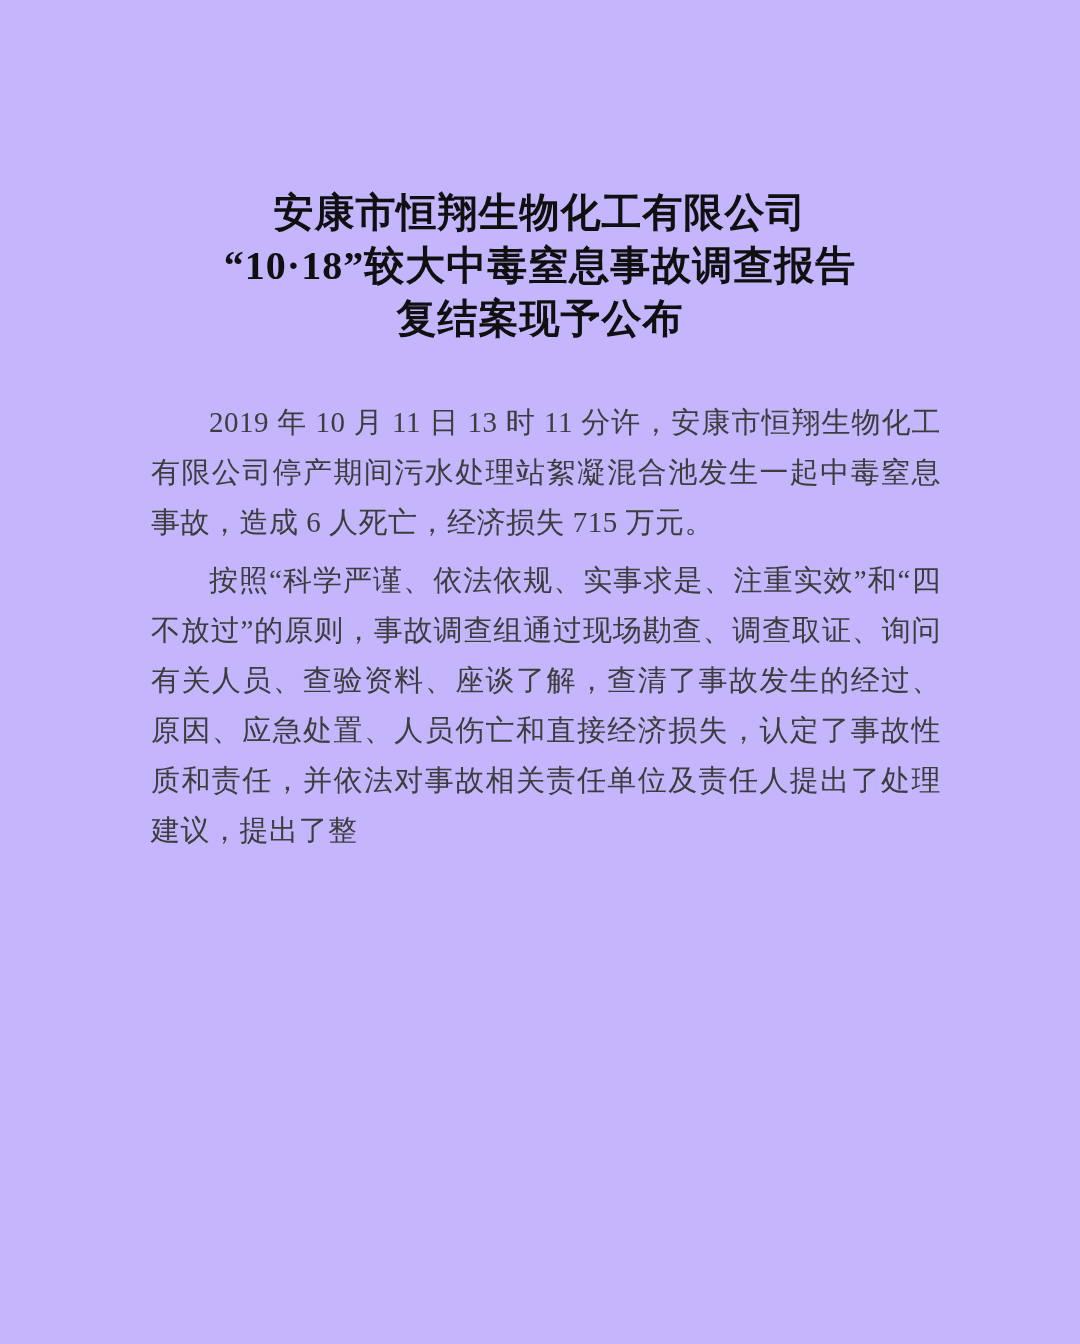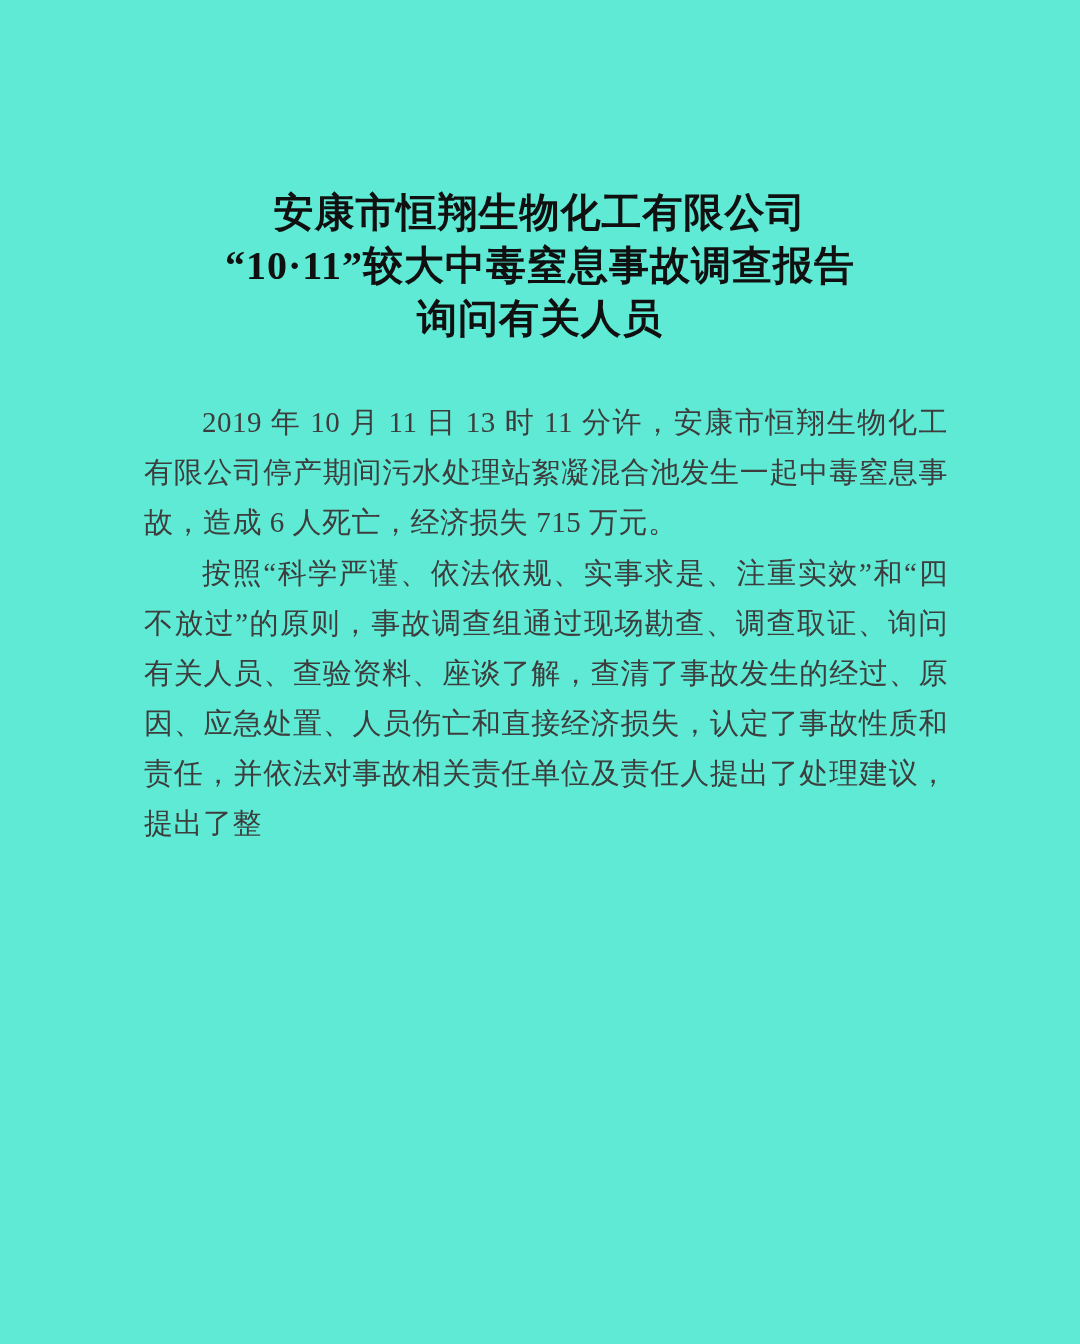--- a/index.html
+++ b/index.html
@@ -7,21 +7,21 @@
     padding: 0;
     width: 1080px;
     height: 1344px;
     overflow: hidden;
     background: #ffffff;
   }
   .page {
     position: relative;
     width: 1080px;
     height: 1344px;
-    background: #5eead4;
+    background: #c4b5fd;
     font-family: "Liberation Serif", "DejaVu Serif", serif;
   }
   .doc-title {
     margin: 0 auto;
     padding-top: 186px;
     width: 880px;
     text-align: center;
     font-weight: 700;
     font-size: 40px;
     line-height: 53px;
@@ -34,34 +34,34 @@
   .doc-body {
     margin: 52px 134px 0 143px;
     width: 806px;
     font-size: 29px;
     line-height: 50px;
     letter-spacing: 0.5px;
     color: #3d3d3d;
     text-align: justify;
   }
   .para {
-    margin: 1px;
+    margin: 8px;
     padding: 0;
     text-indent: 2em;
   }
 </style>
 </head>
 <body>
 
 <div class="page">
 
   <header class="doc-title">
     <div class="title-line">安康市恒翔生物化工有限公司</div>
-    <div class="title-line">“10·11”较大中毒窒息事故调查报告</div>
-    <div class="title-line">询问有关人员</div>
+    <div class="title-line">“10·18”较大中毒窒息事故调查报告</div>
+    <div class="title-line">复结案现予公布</div>
   </header>
 
   <main class="doc-body">
     <p class="para">2019 年 10 月 11 日 13 时 11 分许，安康市恒翔生物化工有限公司停产期间污水处理站絮凝混合池发生一起中毒窒息事故，造成 6 人死亡，经济损失 715 万元。</p>
     <p class="para">按照“科学严谨、依法依规、实事求是、注重实效”和“四不放过”的原则，事故调查组通过现场勘查、调查取证、询问有关人员、查验资料、座谈了解，查清了事故发生的经过、原因、应急处置、人员伤亡和直接经济损失，认定了事故性质和责任，并依法对事故相关责任单位及责任人提出了处理建议，提出了整</p>
   </main>
 
 </div>
 
 </body></html>

